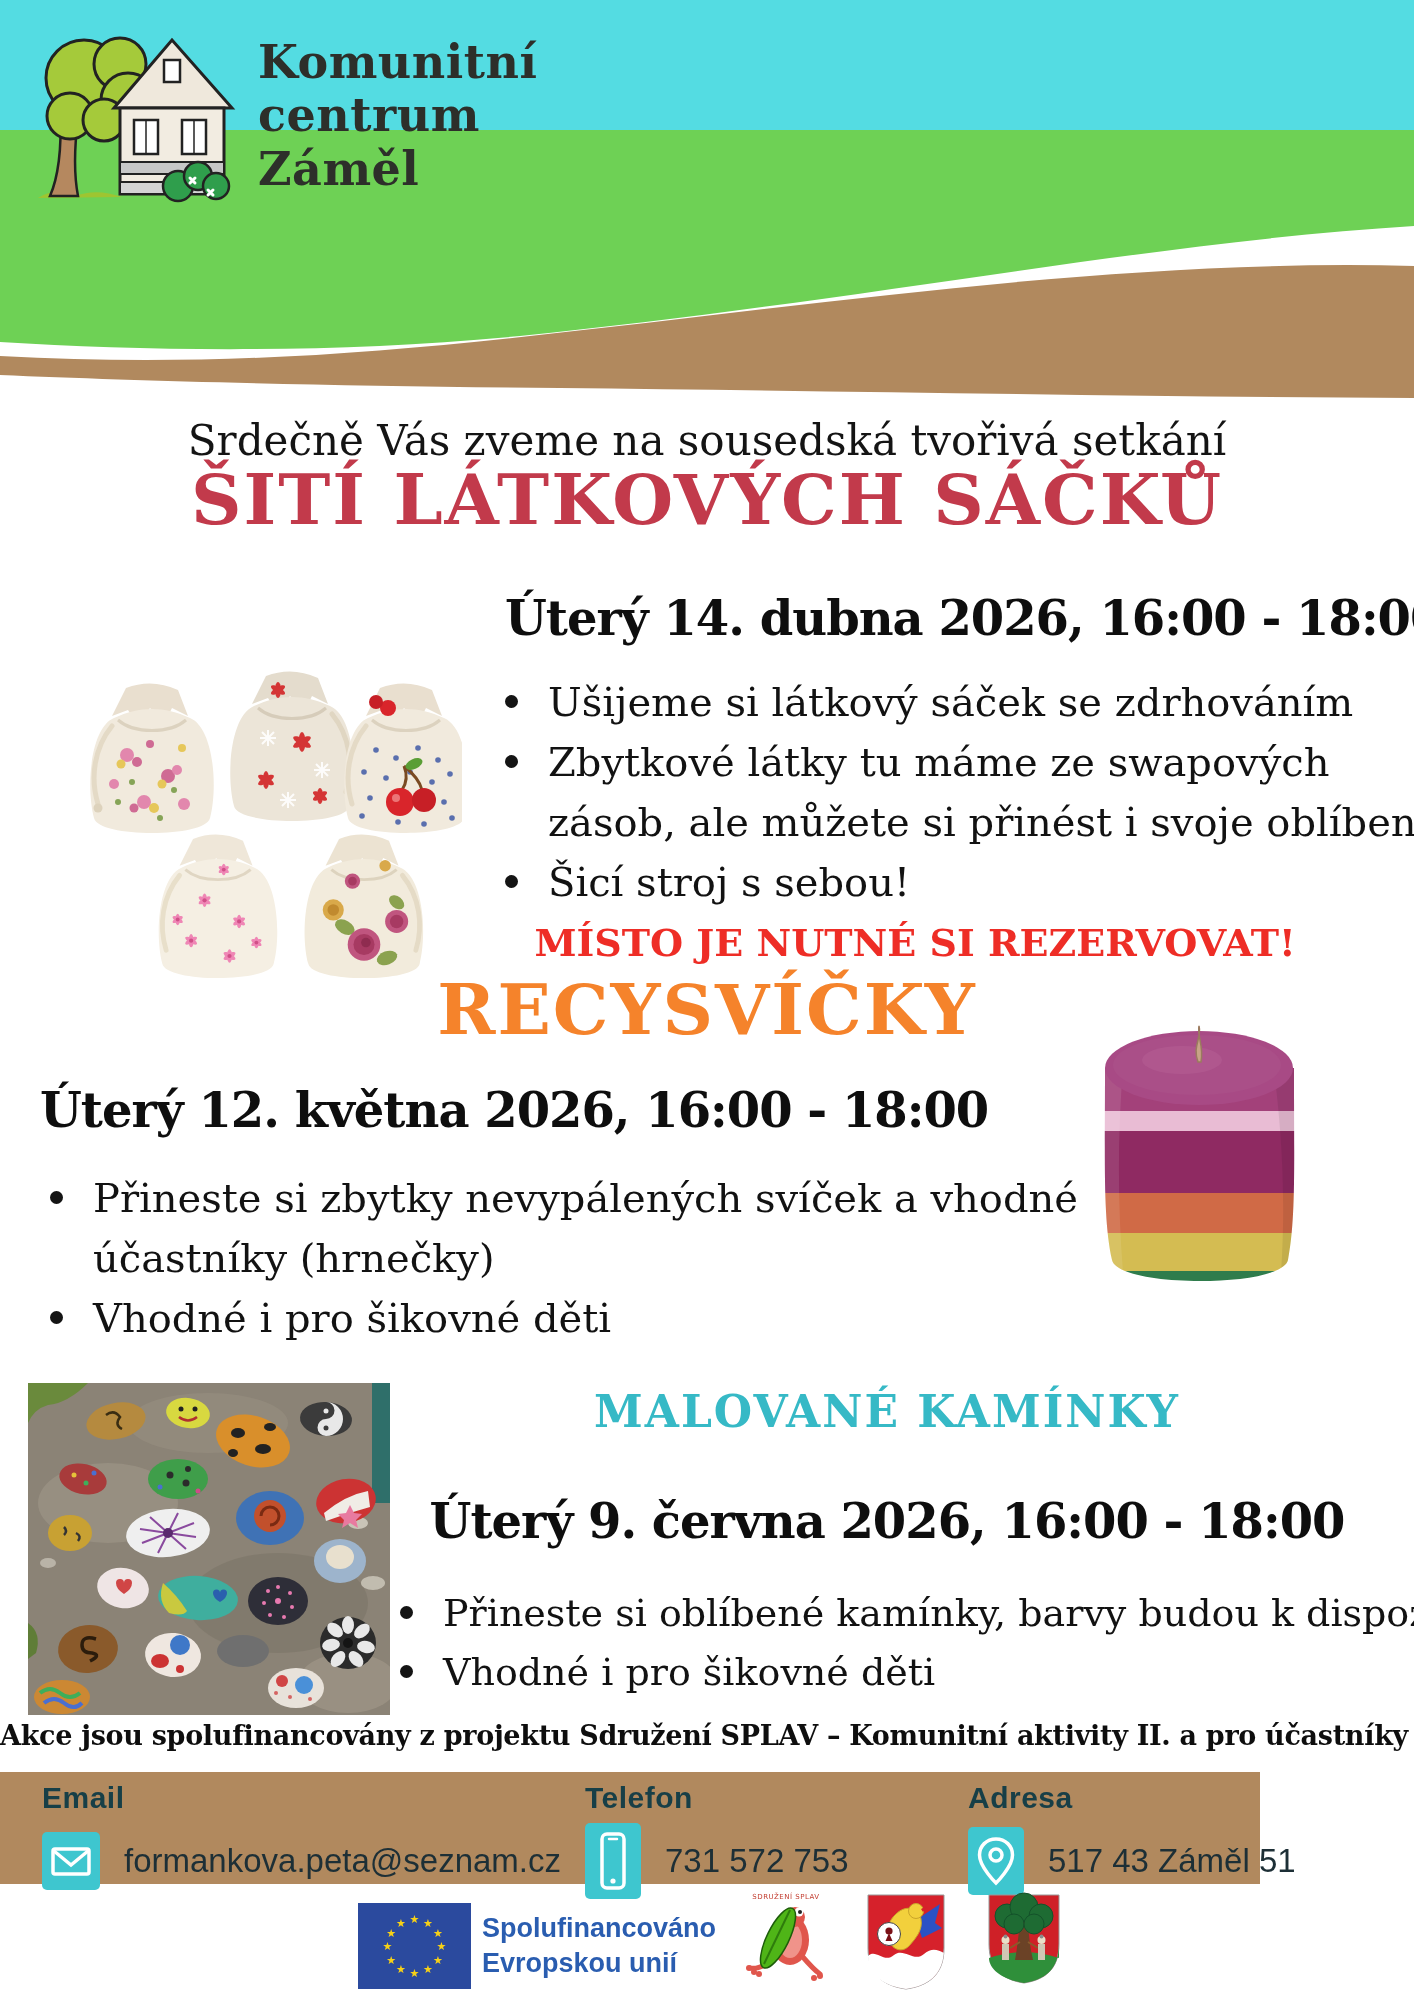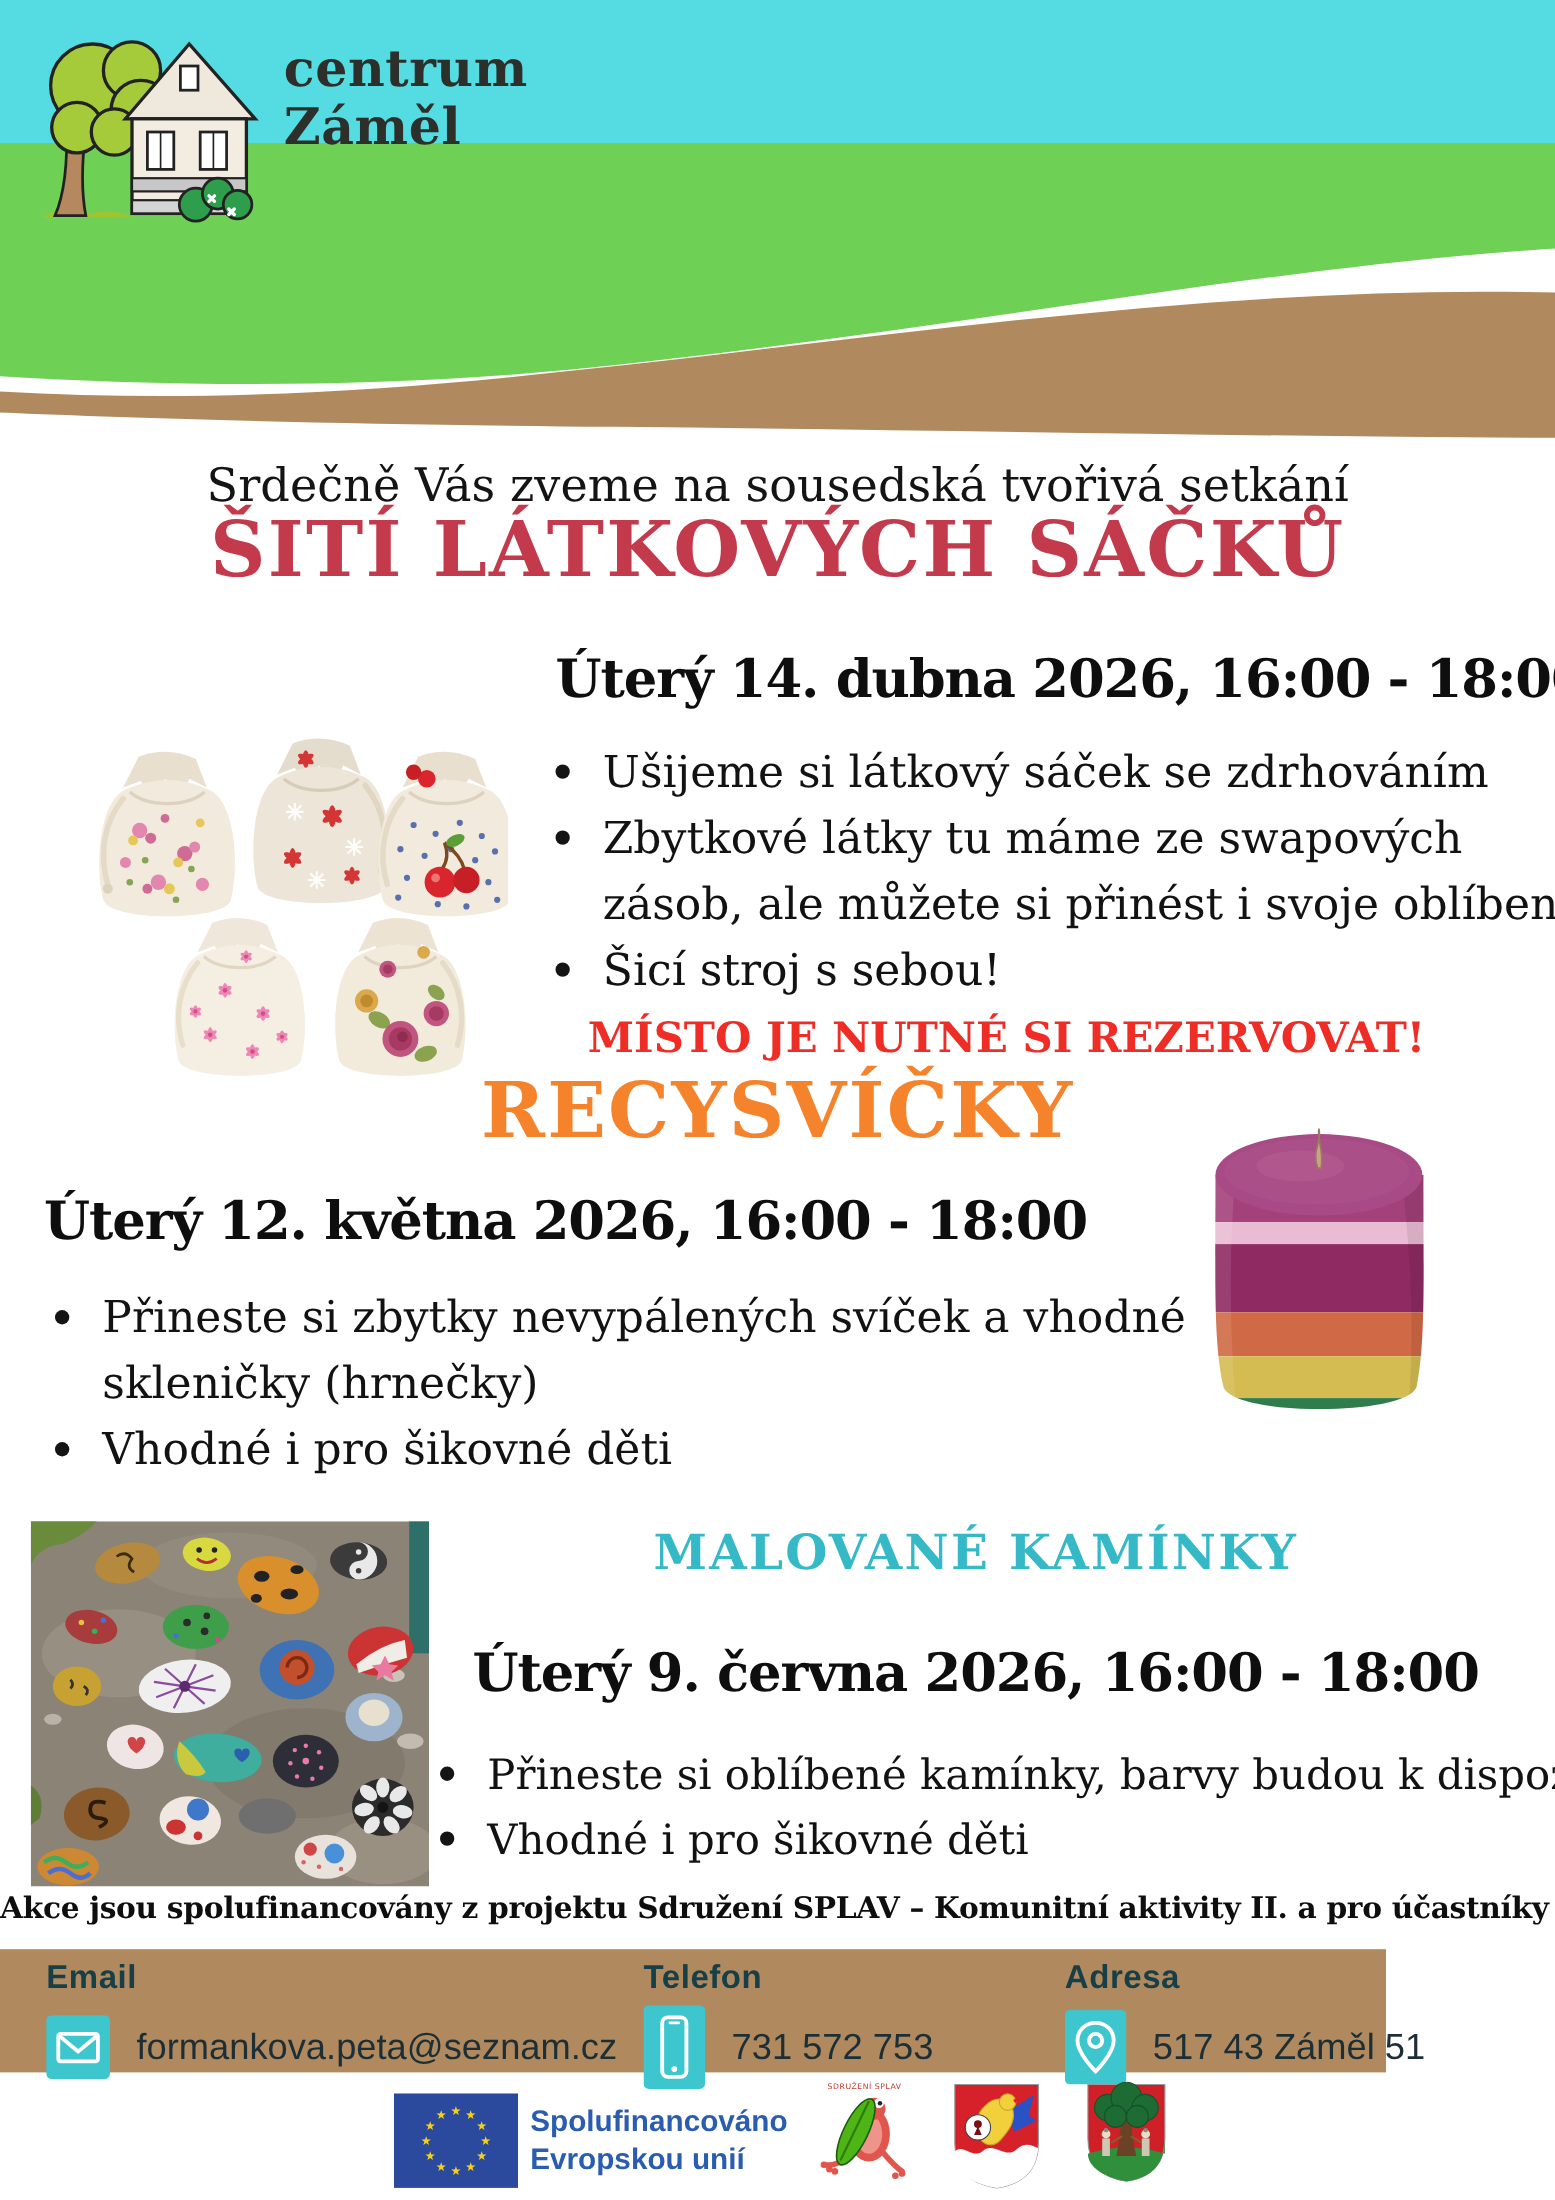--- a/index.html
+++ b/index.html
@@ -97,20 +97,21 @@
     <g fill="#2f9e4c" stroke="#222" stroke-width="2.5">
       <circle cx="148" cy="160" r="15"></circle>
       <circle cx="168" cy="150" r="14"></circle>
       <circle cx="186" cy="160" r="13"></circle>
     </g>
     <path d="M160,152 l5,5 M165,152 l-5,5" stroke="#fff" stroke-width="3" stroke-linecap="round"></path>
     <path d="M178,164 l5,5 M183,164 l-5,5" stroke="#fff" stroke-width="3" stroke-linecap="round"></path>
   </svg>
 
   <div class="abs org-name">
+    <div>Komunitní</div>
     <div>centrum</div>
     <div>Záměl</div>
   </div>
 
   <div class="abs invite">Srdečně Vás zveme na sousedská tvořivá setkání</div>
   <div class="abs big-title title1">ŠITÍ LÁTKOVÝCH SÁČKŮ</div>
 
   <svg class="abs bags-art" viewBox="0 0 420 402">
 
     <g transform="translate(110,178)">
@@ -317,21 +318,21 @@
     <div class="note">MÍSTO JE NUTNÉ SI REZERVOVAT!</div>
   </div>
 
   <div class="abs big-title title2">RECYSVÍČKY</div>
   <div class="abs date date2">Úterý 12. května 2026, 16:00 - 18:00</div>
   <div class="abs bullets bullets-40 sec2-bullets">
     <div class="b-row">
       <span class="b-dot"></span>
       <div class="b-text">
         <div>Přineste si zbytky nevypálených svíček a vhodné</div>
-        <div>skleničky (hrnečky)</div>
+        <div>účastníky (hrnečky)</div>
       </div>
     </div>
     <div class="b-row">
       <span class="b-dot"></span>
       <div class="b-text">
         <div>Vhodné i pro šikovné děti</div>
       </div>
     </div>
   </div>
 

